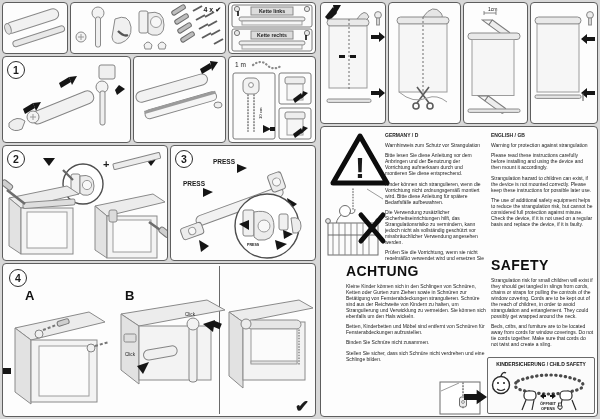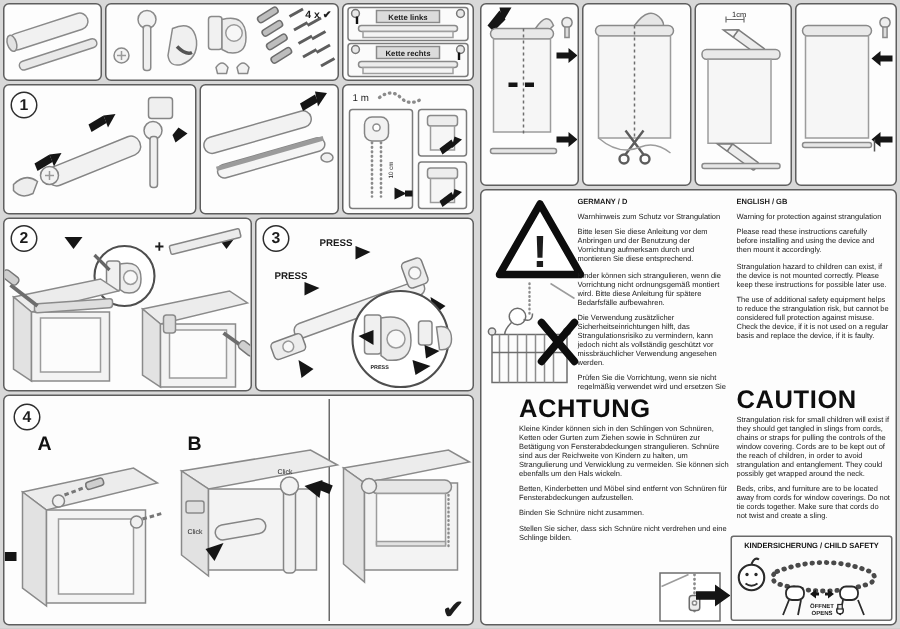--- a/index.html
+++ b/index.html
@@ -9,21 +9,21 @@
          border-radius:4px;box-sizing:border-box;overflow:hidden;}
   .stepnum{position:absolute;width:16px;height:16px;border:1.3px solid #2e2e2e;border-radius:50%;
            display:flex;align-items:center;justify-content:center;font-size:10.5px;font-weight:bold;
            color:#1c1c1c;background:#fff;z-index:3;}
   .bigletter{position:absolute;font-size:13px;font-weight:bold;color:#111;}
   .blkarrow{position:absolute;background:#151515;
             clip-path:polygon(0 32%,55% 32%,55% 4%,100% 50%,55% 96%,55% 68%,0 68%);}
   .wcol{position:absolute;font-size:5px;line-height:1.2;color:#1b1b1b;overflow:hidden;}
   .wcol p{margin:0 0 4.2px;}
   .whead{font-weight:bold;margin:0 0 4.2px;}
-  .bigcaution{position:absolute;font-weight:bold;font-size:17px;color:#0e0e0e;letter-spacing:.4px;}
+  .bigcaution{position:absolute;font-weight:bold;font-size:14px;color:#0e0e0e;letter-spacing:.4px;}
   .subpanel{position:absolute;background:#fbfbfb;border:1px solid #6a6a6a;border-radius:2px;box-sizing:border-box;}
   .cstitle{position:absolute;width:100%;text-align:center;font-size:5px;font-weight:bold;color:#111;top:3px;}
   svg{display:block;}
   svg text{font-family:"Liberation Sans",sans-serif;fill:#1c1c1c;}
 </style>
 </head>
 <body>
 
 <div class="sheet">
 
@@ -431,21 +431,21 @@
     </div>
 
     <div class="bigcaution" style="left:25px;top:136px;">ACHTUNG</div>
     <div class="wcol" style="left:25px;top:156px;width:140px;height:102px;">
       <p>Kleine Kinder können sich in den Schlingen von Schnüren, Ketten oder Gurten zum Ziehen sowie in Schnüren zur Betätigung von Fensterabdeckungen strangulieren. Schnüre sind aus der Reichweite von Kindern zu halten, um Strangulierung und Verwicklung zu vermeiden. Sie können sich ebenfalls um den Hals wickeln.</p>
       <p>Betten, Kinderbetten und Möbel sind entfernt von Schnüren für Fensterabdeckungen aufzustellen.</p>
       <p>Binden Sie Schnüre nicht zusammen.</p>
       <p>Stellen Sie sicher, dass sich Schnüre nicht verdrehen und eine Schlinge bilden.</p>
     </div>
 
-    <div class="bigcaution" style="left:170px;top:130px;">CAUTION</div>
+    <div class="bigcaution" style="left:170px;top:130px;">SAFETY</div>
     <div class="wcol" style="left:170px;top:150px;width:103px;height:78px;">
       <p>Strangulation risk for small children will exist if they should get tangled in slings from cords, chains or straps for pulling the controls of the window covering. Cords are to be kept out of the reach of children, in order to avoid strangulation and entanglement. They could possibly get wrapped around the neck.</p>
       <p>Beds, cribs, and furniture are to be located away from cords for window coverings. Do not tie cords together. Make sure that cords do not twist and create a sling.</p>
     </div>
 
     <svg width="42" height="34" viewBox="0 0 42 34" style="position:absolute;left:118px;top:254px;">
       <rect x="1" y="1" width="40" height="32" fill="#fff" stroke="#6d6d6d"></rect>
       <path d="M2,10 l18,-8" stroke="#9c9c9c"></path>
       <path d="M24,2 v26" stroke="#8b8b8b" stroke-width="1.8" stroke-dasharray="0.4 2.6" stroke-linecap="round"></path>
       <rect x="20.5" y="16" width="7" height="10" rx="2" fill="#ededed" stroke="#6d6d6d"></rect>

